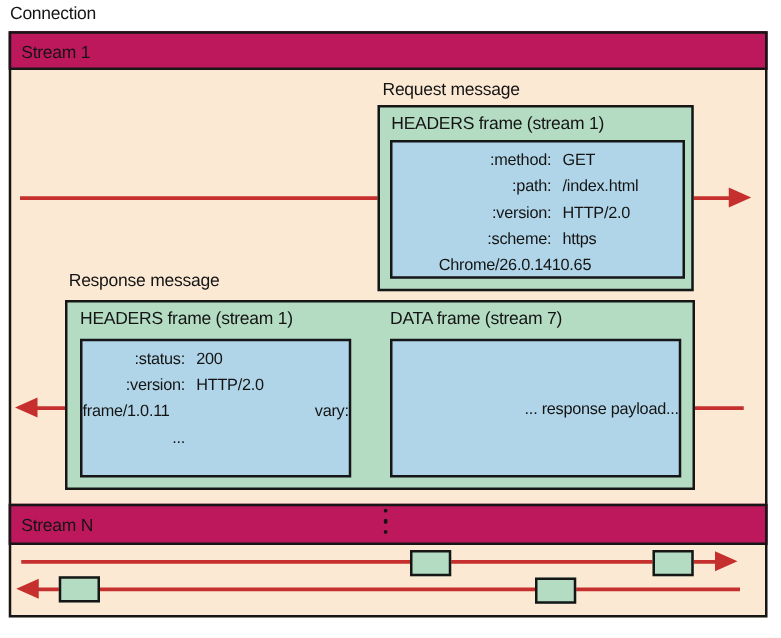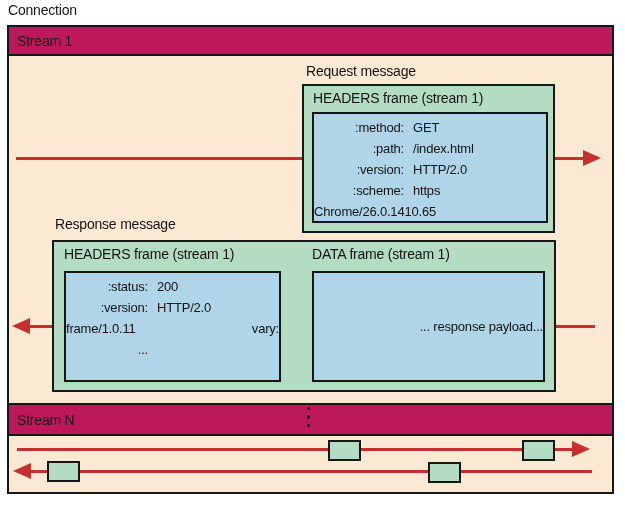--- a/index.html
+++ b/index.html
@@ -60,21 +60,21 @@
   .kv {
     display:grid;
     column-gap:9px;
     font-size:13px;
     line-height:21px;
     padding-top:3px;
     white-space:nowrap;
   }
   .kv .k { text-align:right; }
   .kv .v { text-align:left; }
-  .kv-req { grid-template-columns:90px 1fr; }
+  .kv-req { grid-template-columns:90px 1fr;padding-left:37px; }
   .kv-resp { grid-template-columns:82px 1fr; }
 
   .payload-box { display:flex; align-items:center; justify-content:flex-end; font-size:13px; }
 
   
   .minibox {
     background:#b4dcc3;
     border:2px solid #161616;
     width:33px; height:21px;
   }
@@ -126,21 +126,21 @@
         <span class="k">:status:</span>
         <span class="v">200</span>
         <span class="k">:version:</span>
         <span class="v">HTTP/2.0</span>
         <span class="v">frame/1.0.11</span>
         <span class="k">vary:</span>
         <span class="k">...</span>
         <span class="v"></span>
       </div>
     </div>
-    <div class="frame-title" style="left:258px; top:4px;">DATA frame (stream 1)</div>
+    <div class="frame-title" style="left:258px; top:4px;">DATA frame (stream 7)</div>
     <div class="bluebox payload-box" style="left:258px; top:29px; width:233px; height:111px;">
       <span>... response payload...</span>
     </div>
   </div>
 
   <div class="abs stream-bar snbar">
     <span>Stream N</span>
   </div>
 
   <div class="abs vdots">

